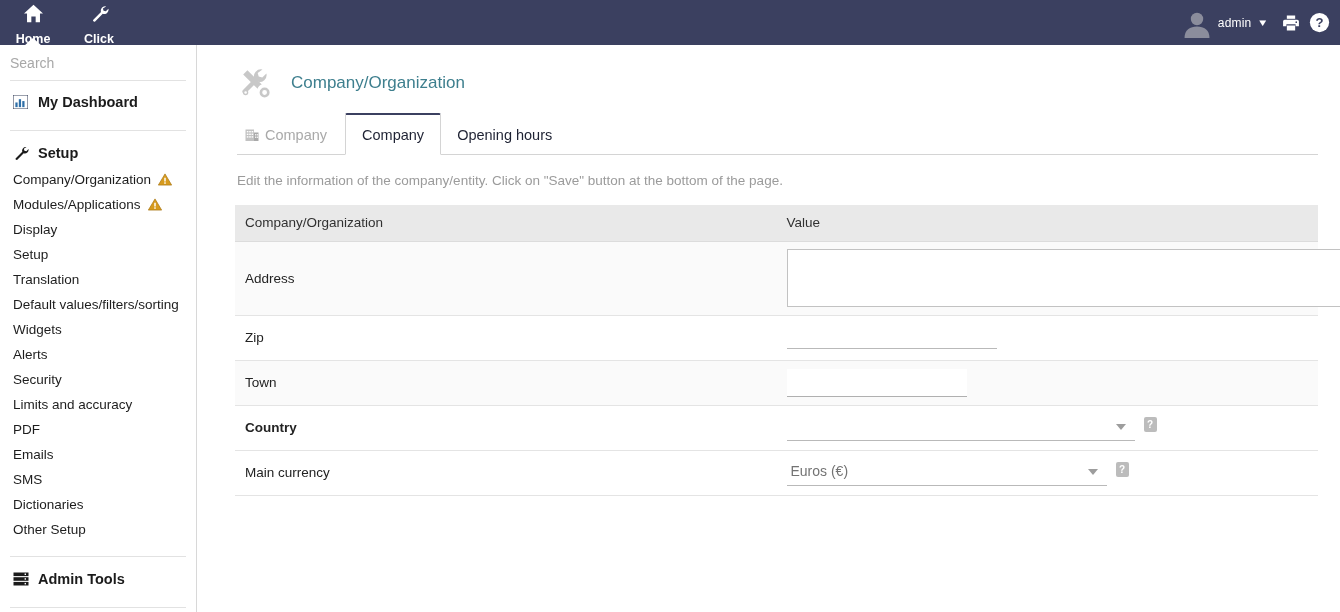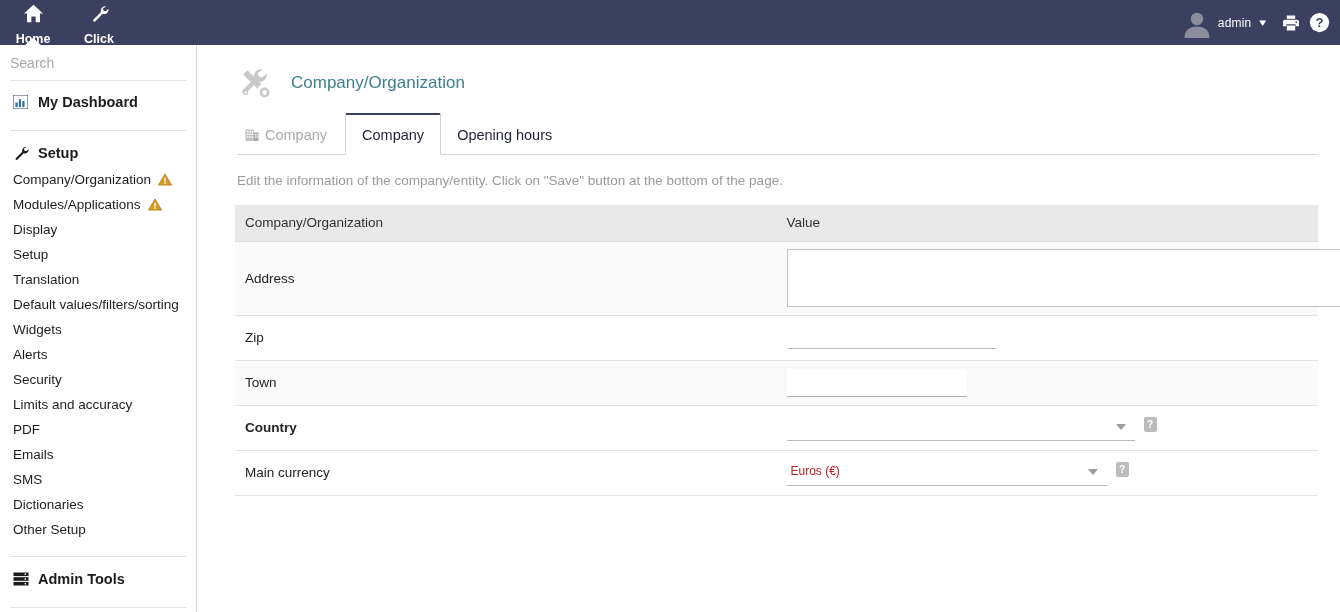--- a/index.html
+++ b/index.html
@@ -219,21 +219,21 @@
   }
   .select-wrap {
     position: relative; display: inline-block;
     vertical-align: middle;
   }
   .sel {
     appearance: none; -webkit-appearance: none;
     border: none; border-bottom: 1px solid #b9b9b9;
     background: transparent; outline: none;
     font-family: "Liberation Sans", sans-serif;
-    font-size: 12px; color: #b91c1c;
+    font-size: 14px; color: #737373;
     height: 26px; padding: 0 26px 3px 4px;
     cursor: pointer;
   }
   .sel-caret {
     position: absolute; right: 9px; top: 50%;
     margin-top: -4px;
     width: 0; height: 0;
     border-left: 5px solid transparent;
     border-right: 5px solid transparent;
     border-top: 6px solid #9d9d9d;

